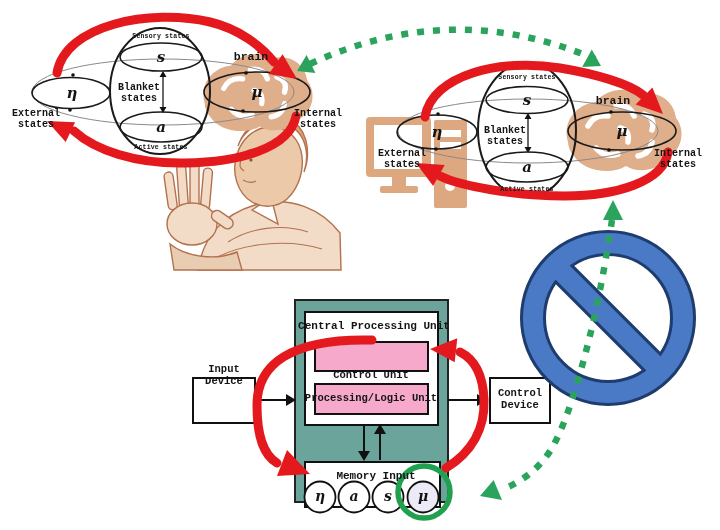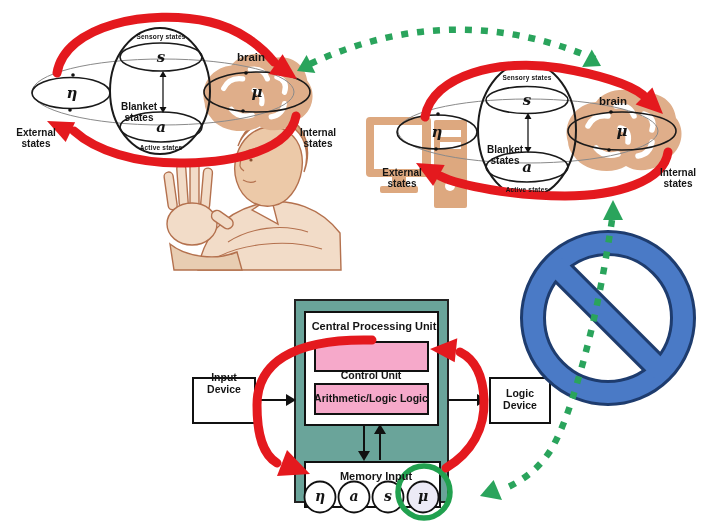--- a/index.html
+++ b/index.html
@@ -4,25 +4,25 @@
 <style>
   html,body { margin:0; padding:0; background:#fff; }
   #stage {
     position:relative; width:720px; height:530px; background:#ffffff;
     overflow:hidden; font-family:"Liberation Sans", sans-serif;
   }
   #gfx { position:absolute; left:0; top:0; width:720px; height:530px; }
   .lbl {
     position:absolute; transform:translate(-50%,-50%);
     font-weight:bold; color:#141414; text-align:center;
-    line-height:1.12; white-space:nowrap; z-index:5;
+    line-height:1.12; white-space:nowrap; z-index:5;font-family:Liberation Mono, monospace;
   }
   .lbl span { display:block; }
   .xs   { font-size:6.5px; letter-spacing:.2px; }
-  .s10  { font-size:10px;margin-top:19px; }
+  .s10  { font-size:10px; }
   .s105 { font-size:10.5px; }
   .s11  { font-size:11px;padding-left:6px; }
   .s115 { font-size:11.5px; }
   .math   { font-family:"DejaVu Serif", serif; font-style:italic; font-weight:bold; font-size:15px; }
   .mathsm { font-family:"DejaVu Serif", serif; font-style:italic; font-weight:bold; font-size:14px; }
 </style>
 </head>
 <body>
 
 <div id="stage">
@@ -212,28 +212,28 @@
   <span>External</span>
   <span>states</span>
 </div>
 <div class="lbl s10" style="left:678px; top:159px;">
   <span>Internal</span>
   <span>states</span>
 </div>
 
 <div class="lbl s11" style="left:371px; top:326px;">Central Processing Unit</div>
 <div class="lbl s105" style="left:371px; top:356px;margin-top:20px;">Control Unit</div>
-<div class="lbl s105" style="left:371px; top:399px;">Arithmetic/Logic Logic</div>
+<div class="lbl s105" style="left:371px; top:399px;">Processing/Logic Unit</div>
 <div class="lbl s11" style="left:373px; top:476px;">Memory Input</div>
 <div class="lbl mathsm" style="left:320px; top:497px;">η</div>
 <div class="lbl mathsm" style="left:354px; top:497px;">a</div>
 <div class="lbl mathsm" style="left:388px; top:497px;">s</div>
 <div class="lbl mathsm" style="left:423px; top:497px;">μ</div>
-<div class="lbl s105" style="left:224px; top:384px;">
+<div class="lbl s105" style="left:224px; top:376px;">
   <span>Input</span>
   <span>Device</span>
 </div>
 <div class="lbl s105" style="left:520px; top:400px;">
-  <span>Logic</span>
+  <span>Control</span>
   <span>Device</span>
 </div>
 
 </div>
 
 </body></html>

